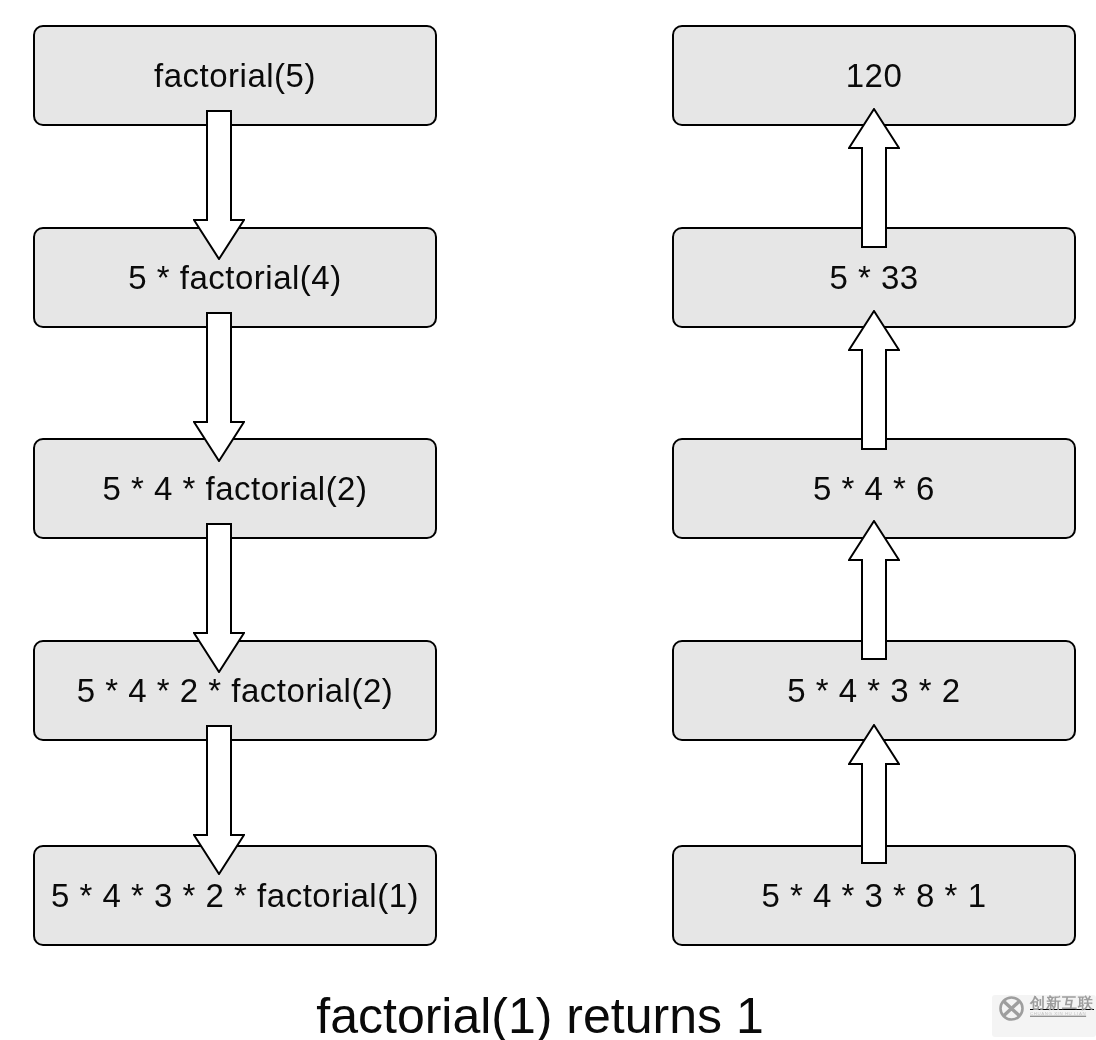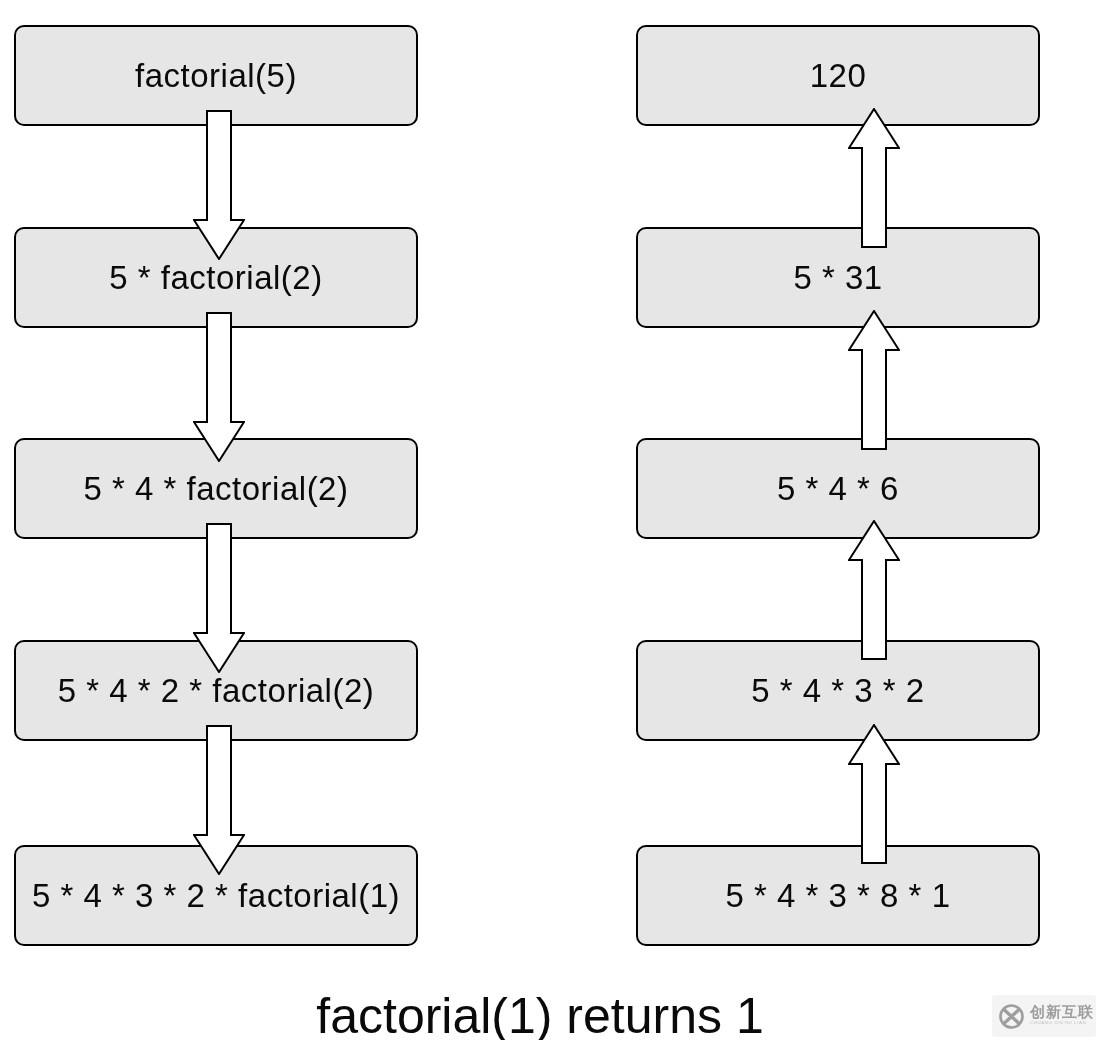--- a/index.html
+++ b/index.html
@@ -16,22 +16,22 @@
     width:400px;height:97px;
     background:#e6e6e6;
     border:2px solid #000000;
     border-radius:10px;
     display:flex;align-items:center;justify-content:center;
     font-size:33px;
     color:#0a0a0a;
     letter-spacing:0.5px;
     white-space:nowrap;
   }
-  .col-left  .box{left:14px;}
-  .col-right .box{left:636px;}
+  .col-left  .box{left:33px;}
+  .col-right .box{left:672px;}
   .r0{top:25px}.r1{top:227px}.r2{top:438px}.r3{top:640px}.r4{top:845px}
   
   .arrow{position:absolute;width:52px;z-index:3;display:block;}
   .arrow-left{left:193px;}
   .arrow-right{left:848px;}
   .d0{top:110px}.d1{top:312px}.d2{top:523px}.d3{top:725px}
   .u0{top:108px}.u1{top:310px}.u2{top:520px}.u3{top:724px}
   
   .caption{
     position:absolute;
@@ -40,24 +40,25 @@
     font-size:50px;
     color:#0a0a0a;
   }
   
   .watermark{
     position:absolute;
     left:992px;top:995px;
     width:104px;height:42px;
     background:#f4f4f4;
     border-radius:3px;
-    display:flex;align-items:center;
+    display:flex;
     gap:5px;
     padding-left:6px;
     box-sizing:border-box;
+    text-decoration:underline;
   }
   .wm-logo{flex:0 0 auto;display:block;}
   .wm-texts{display:flex;flex-direction:column;line-height:1;}
   .wm-brand{
     font-size:15px;
     font-weight:bold;
     color:#9e9e9e;
     letter-spacing:1px;
     white-space:nowrap;
   }
@@ -71,42 +72,42 @@
     margin-top:2px;
   }
 </style>
 </head>
 <body>
 
 <div class="canvas">
 
   <div class="col-left">
     <div class="box r0">factorial(5)</div>
-    <div class="box r1">5 * factorial(2)</div>
+    <div class="box r1">5 * factorial(4)</div>
     <div class="box r2">5 * 4 * factorial(2)</div>
     <div class="box r3">5 * 4 * 2 * factorial(2)</div>
     <div class="box r4">5 * 4 * 3 * 2 * factorial(1)</div>
 
     <svg class="arrow arrow-left d0" width="52" height="150" viewBox="0 0 52 150">
         <polygon points="14,1 38,1 38,110 51,110 26,149 1,110 14,110" fill="#ffffff" stroke="#000000" stroke-width="2"></polygon>
       </svg>
     <svg class="arrow arrow-left d1" width="52" height="150" viewBox="0 0 52 150">
         <polygon points="14,1 38,1 38,110 51,110 26,149 1,110 14,110" fill="#ffffff" stroke="#000000" stroke-width="2"></polygon>
       </svg>
     <svg class="arrow arrow-left d2" width="52" height="150" viewBox="0 0 52 150">
         <polygon points="14,1 38,1 38,110 51,110 26,149 1,110 14,110" fill="#ffffff" stroke="#000000" stroke-width="2"></polygon>
       </svg>
     <svg class="arrow arrow-left d3" width="52" height="150" viewBox="0 0 52 150">
         <polygon points="14,1 38,1 38,110 51,110 26,149 1,110 14,110" fill="#ffffff" stroke="#000000" stroke-width="2"></polygon>
       </svg>
   </div>
 
   <div class="col-right">
     <div class="box r0">120</div>
-    <div class="box r1">5 * 31</div>
+    <div class="box r1">5 * 33</div>
     <div class="box r2">5 * 4 * 6</div>
     <div class="box r3">5 * 4 * 3 * 2</div>
     <div class="box r4">5 * 4 * 3 * 8 * 1</div>
 
     <svg class="arrow arrow-right u0" width="52" height="140" viewBox="0 0 52 140">
         <polygon points="26,1 51,40 38,40 38,139 14,139 14,40 1,40" fill="#ffffff" stroke="#000000" stroke-width="2"></polygon>
       </svg>
     <svg class="arrow arrow-right u1" width="52" height="140" viewBox="0 0 52 140">
         <polygon points="26,1 51,40 38,40 38,139 14,139 14,40 1,40" fill="#ffffff" stroke="#000000" stroke-width="2"></polygon>
       </svg>

